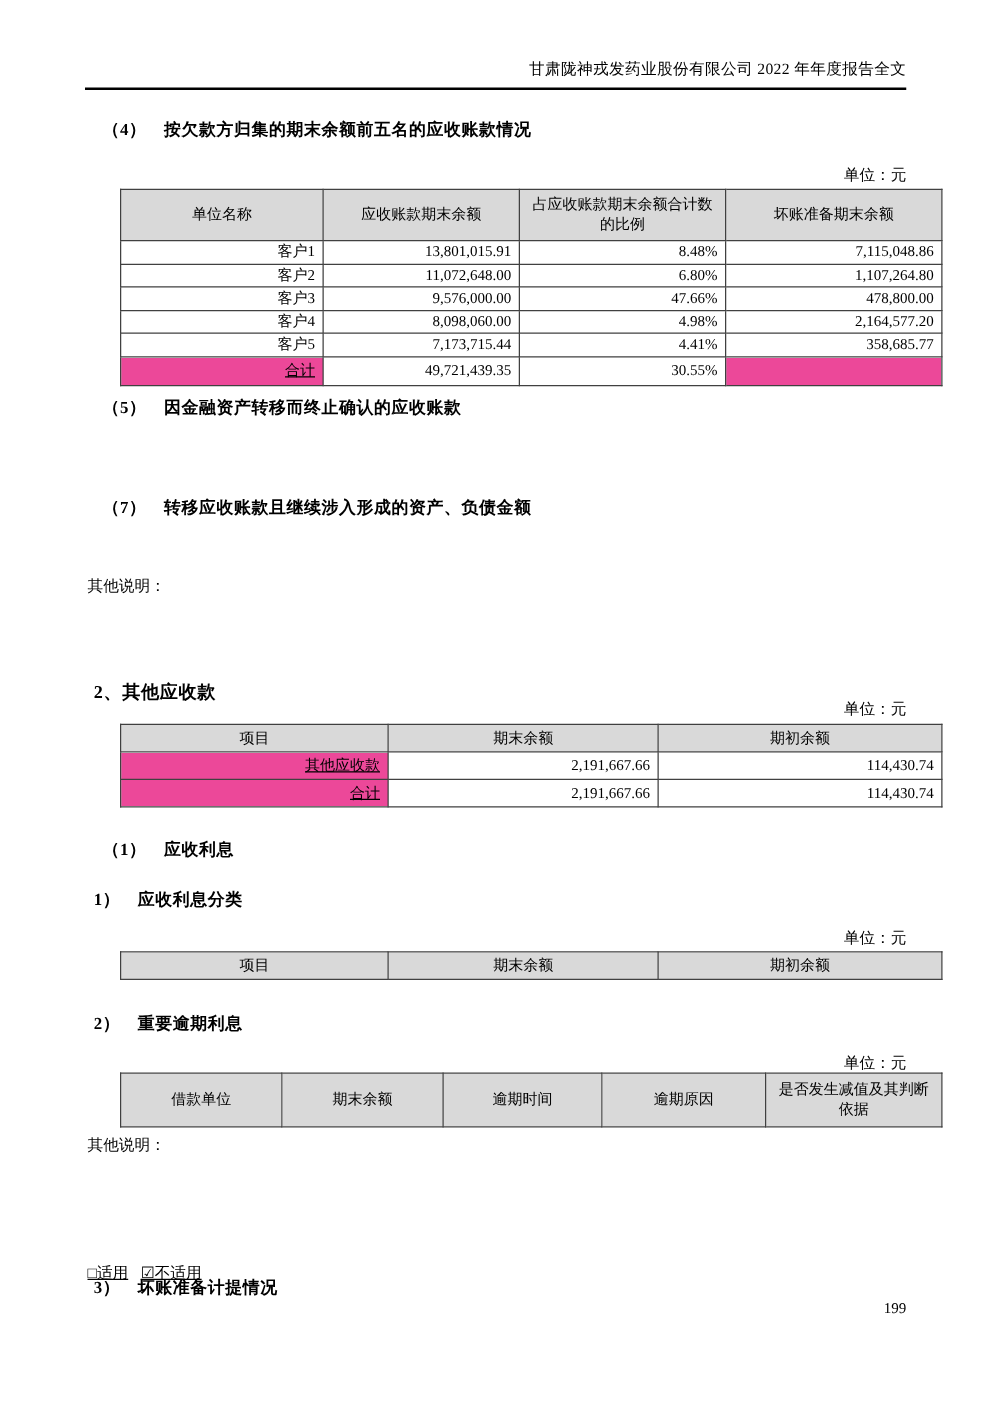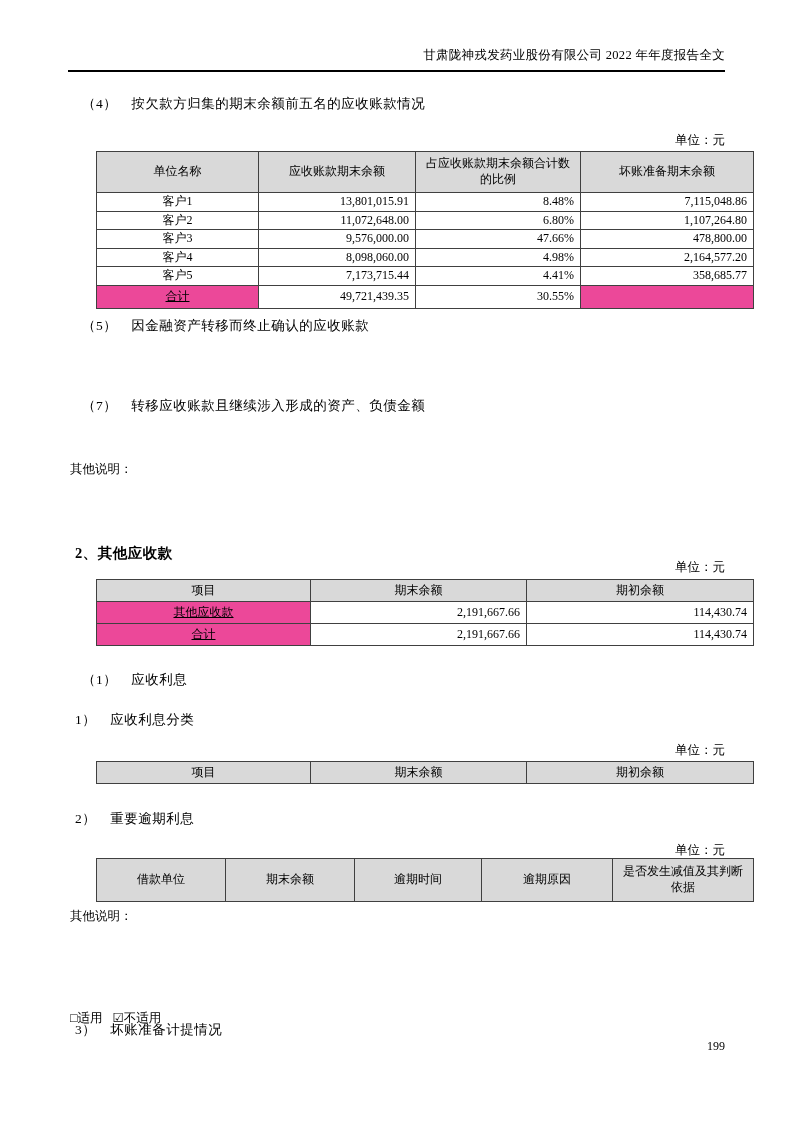--- a/index.html
+++ b/index.html
@@ -14,60 +14,60 @@
 
   .doc-header {
     top:47px; right:68px;
     font-size:12.5px; letter-spacing:0.3px;
   }
   .header-rule {
     top:70px; left:68px; width:657px; height:0;
     border-top:2px solid #000;
   }
 
-  .heading { font-weight:normal; font-size:13.5px; letter-spacing:0.5px;text-align:right; }
+  .heading { font-weight:bold; font-size:13.5px; letter-spacing:0.5px;text-align:right; }
   .subheading { font-weight:bold; font-size:14.5px; letter-spacing:0.5px; }
   .note { font-size:12.5px; }
   .unit-label { font-size:12.5px; right:68px;font-family:Liberation Serif, serif; }
 
   table {
     border-collapse:collapse; width:657px; table-layout:fixed;
     font-size:12px; line-height:1.3;margin-left:28px;
   }
   th, td {
     border:1px solid #404040;
     padding:1px 6px;
     vertical-align:middle;
     overflow:hidden;
   }
   th {
     background:#d9d9d9;
     font-weight:normal;
     text-align:center;
   }
-  td.name { text-align:center; }
+  td.name { text-align:right; }
   td.num { text-align:right; }
   td.gray { background:#ec4899;text-decoration:underline; }
 
   #table-top5 { top:151px; left:68px; }
   #table-top5 th { height:41px; }
   #table-top5 td { height:16px; }
   #table-top5 tr.total-row td { height:23px; }
 
   #table-other { top:579px; left:68px; }
   #table-other th { height:22px; }
   #table-other td { height:22px; }
 
   #table-interest { top:761px; left:68px; }
   #table-interest th { height:22px; }
 
   #table-overdue { top:858px; left:68px; }
   #table-overdue th { height:43px; }
 
-  .checkline { font-size:12.5px; }
+  .checkline { font-size:12.5px;text-decoration:underline; }
   .checkline .box { margin-right:10px; }
   .page-number { font-size:12px; right:68px; }
 </style>
 </head>
 <body>
 
 <div class="page">
 
   <div class="abs doc-header">甘肃陇神戎发药业股份有限公司 2022 年年度报告全文</div>
   <div class="abs header-rule"></div>

